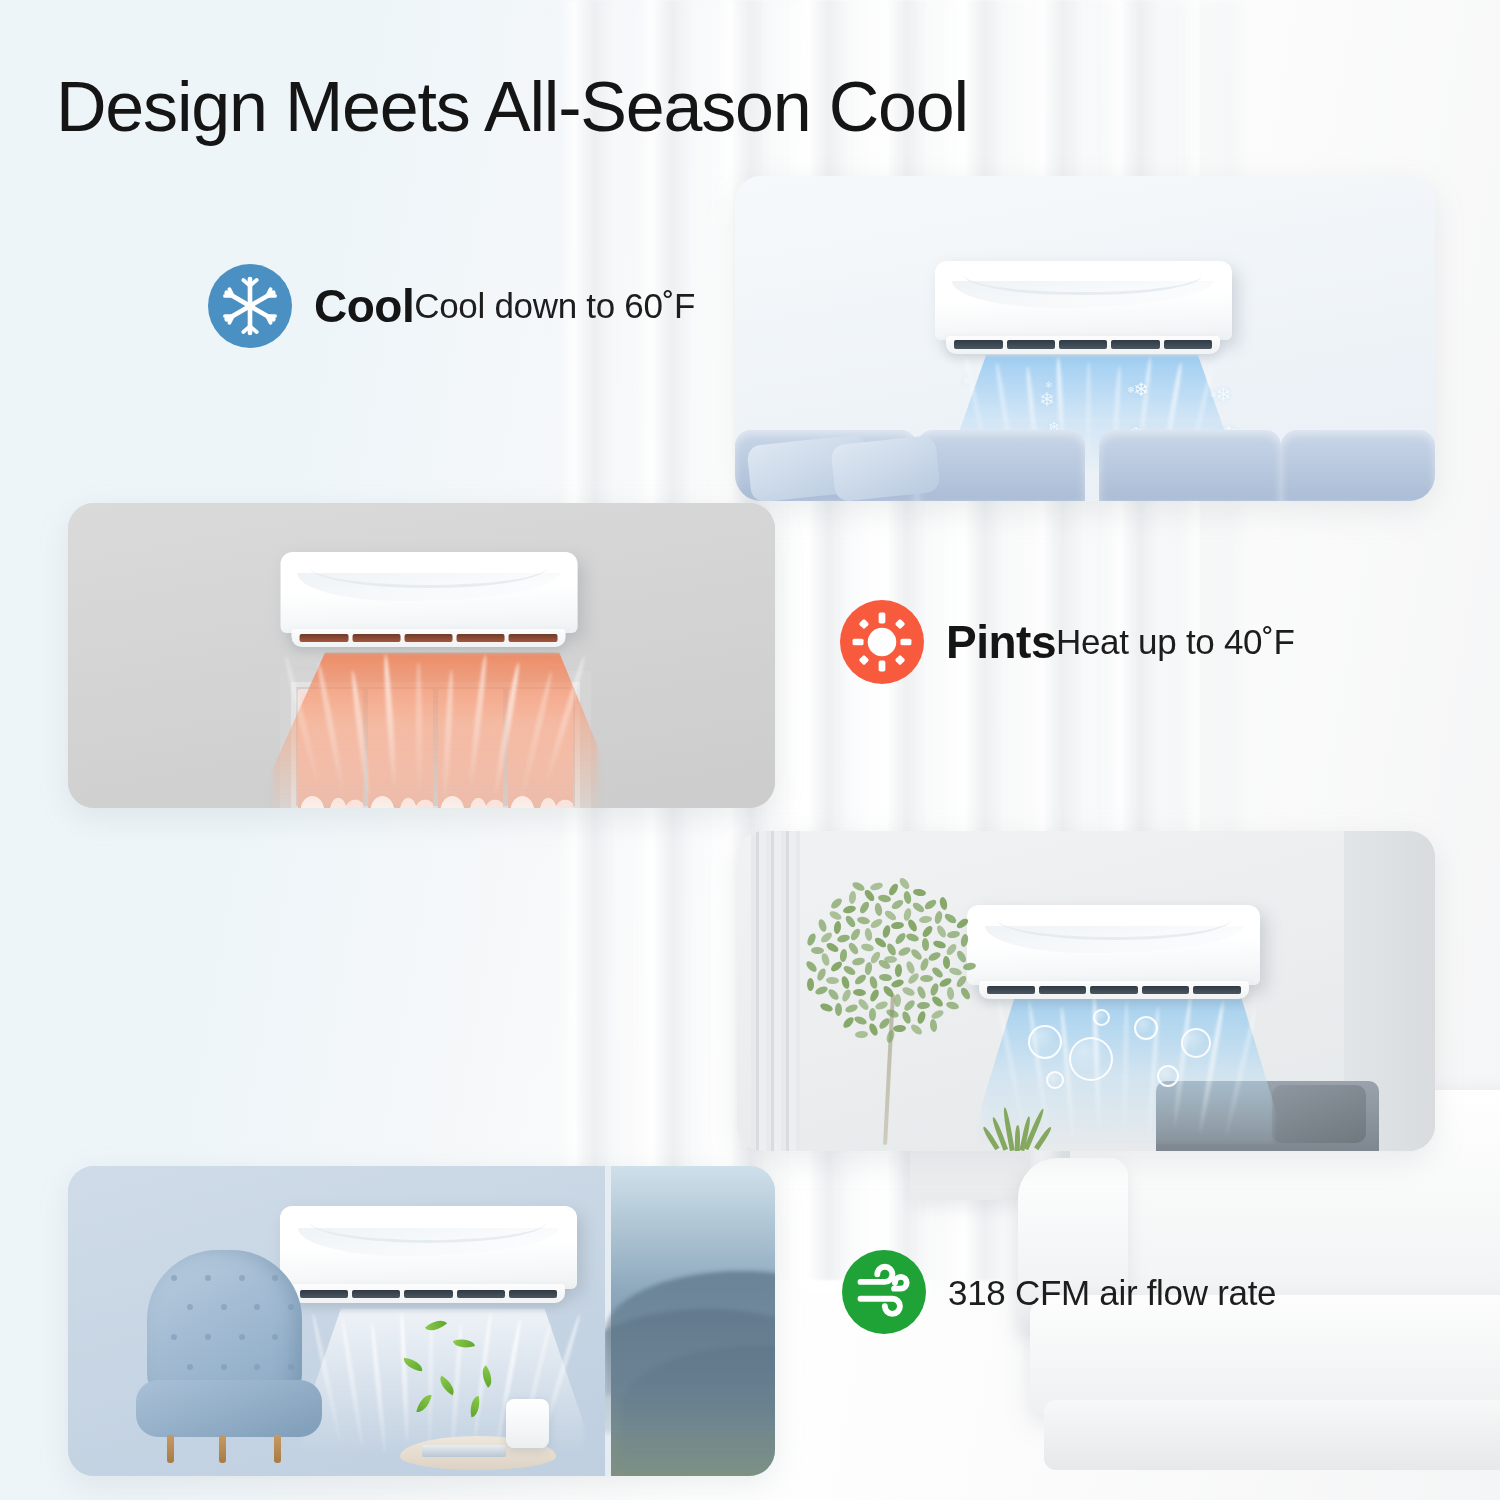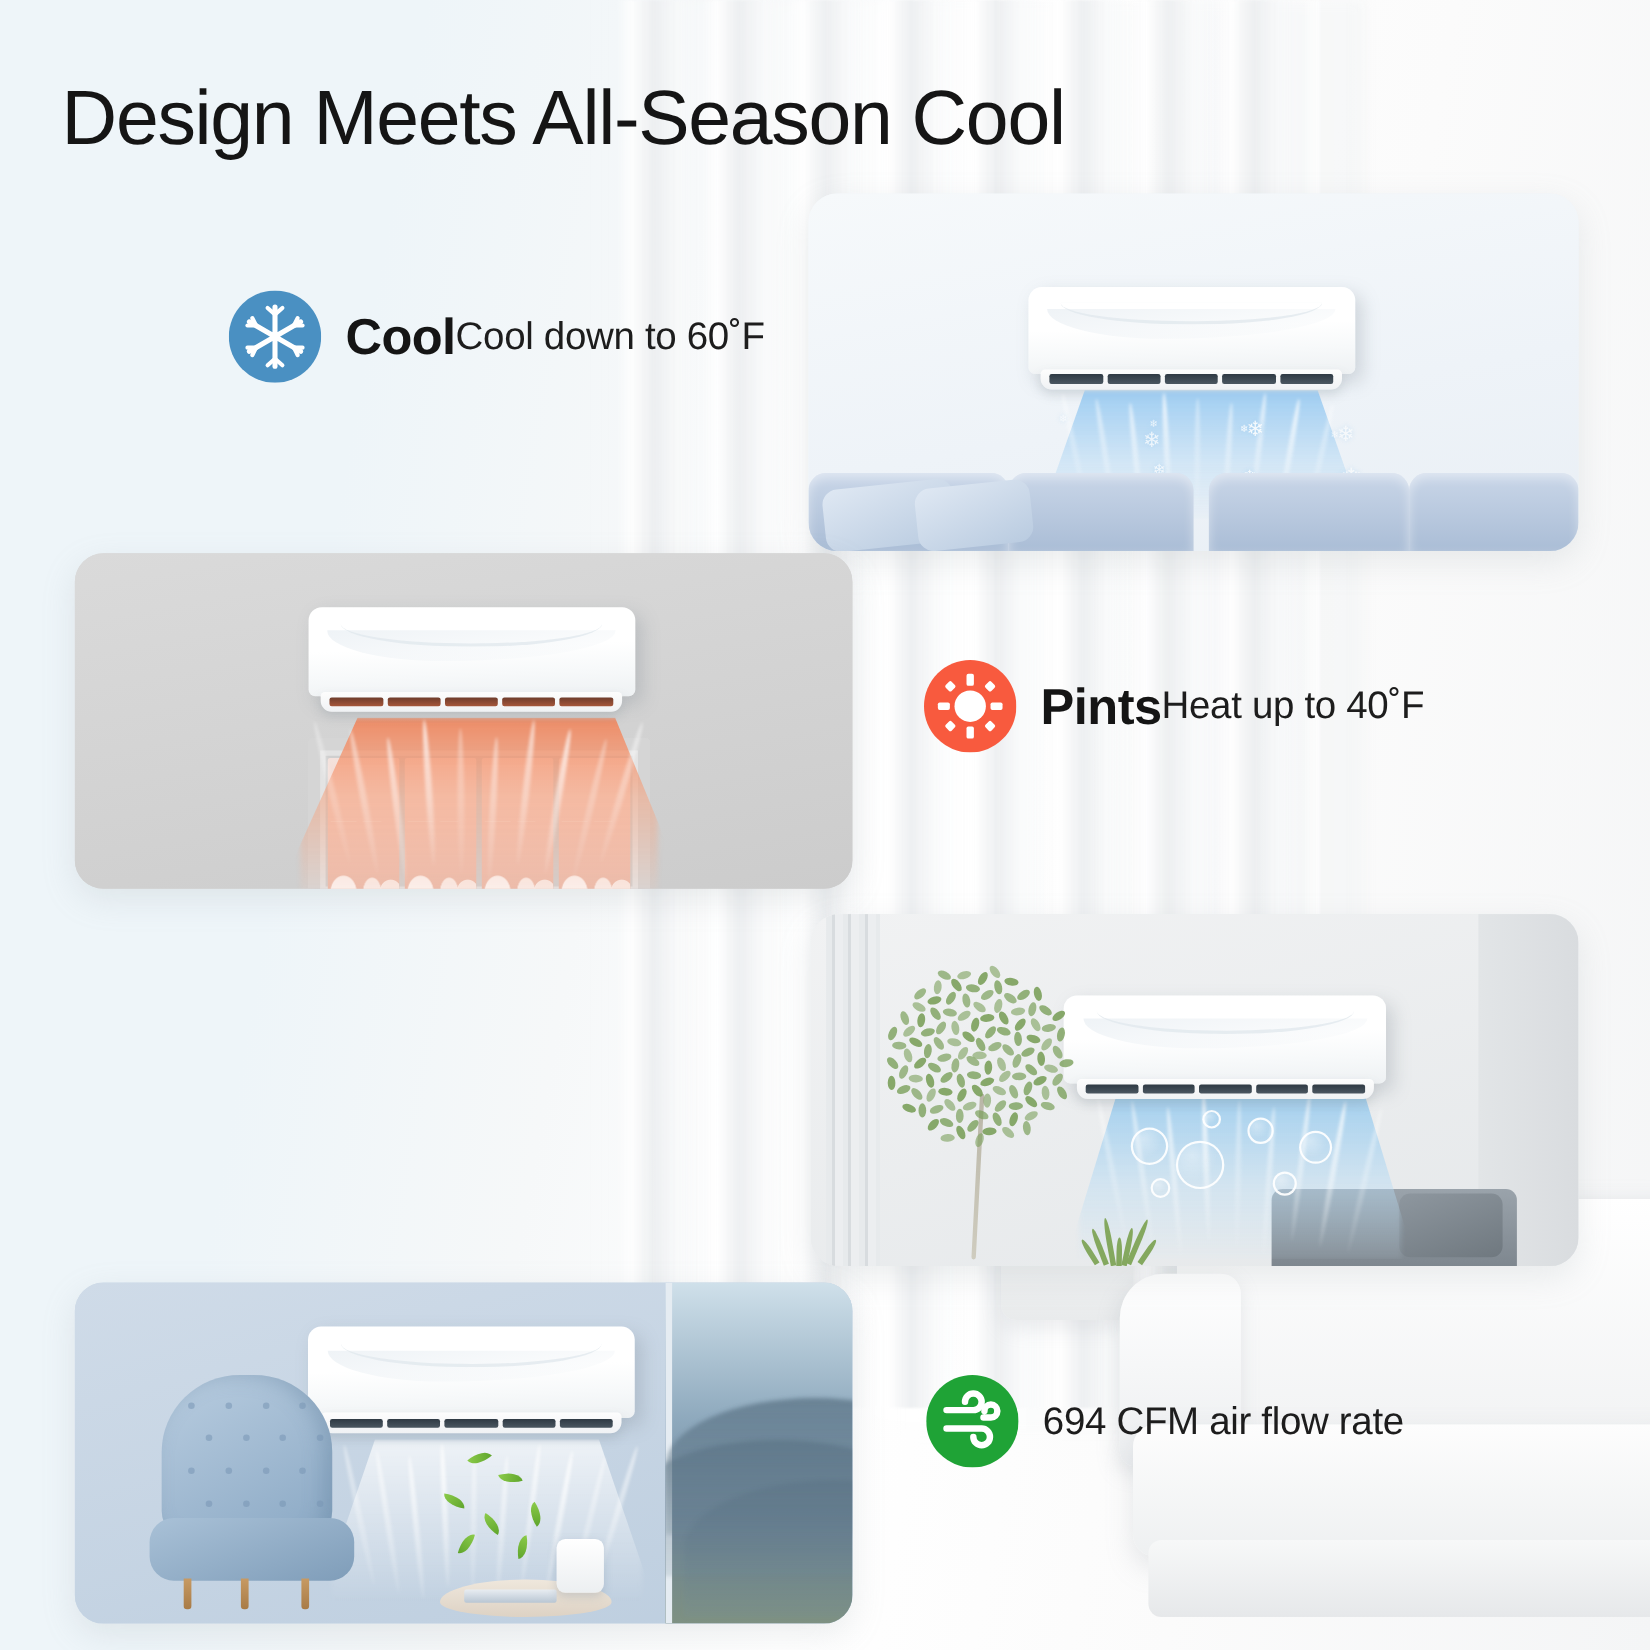--- a/index.html
+++ b/index.html
@@ -774,17 +774,17 @@
       <svg viewBox="0 0 100 100" width="84" height="84">
         <circle cx="50" cy="50" r="50" fill="#1fa336"></circle>
         <g fill="none" stroke="#fff" stroke-width="7" stroke-linecap="round">
           <path d="M22 38 h29 a9 9 0 1 0 -9 -9"></path>
           <path d="M22 58 h38 a9 9 0 1 1 -9 9"></path>
           <path d="M62 46 h8 a7 7 0 1 0 -7 -7"></path>
         </g>
       </svg>
     </div>
     <div class="txt">
-      <span class="desc">694 CFM air flow rate</span>
+      <span class="desc">318 CFM air flow rate</span>
     </div>
   </div>
 
 </div>
 
 </body></html>

